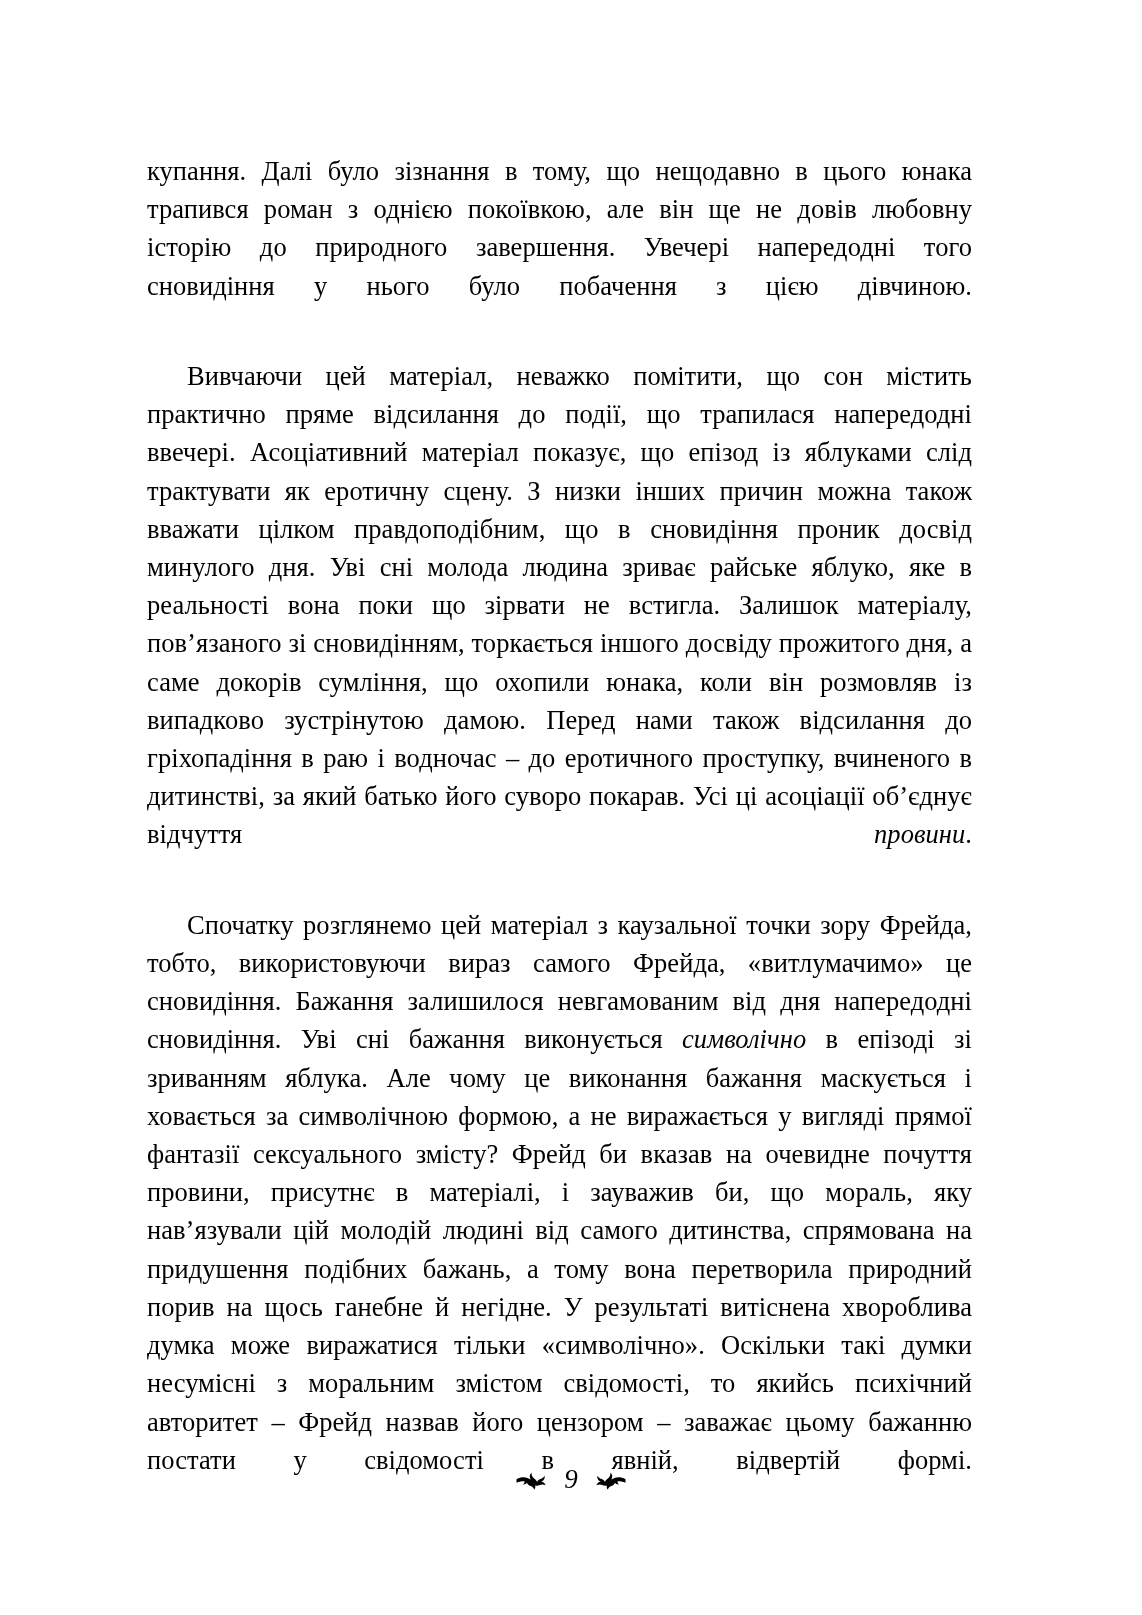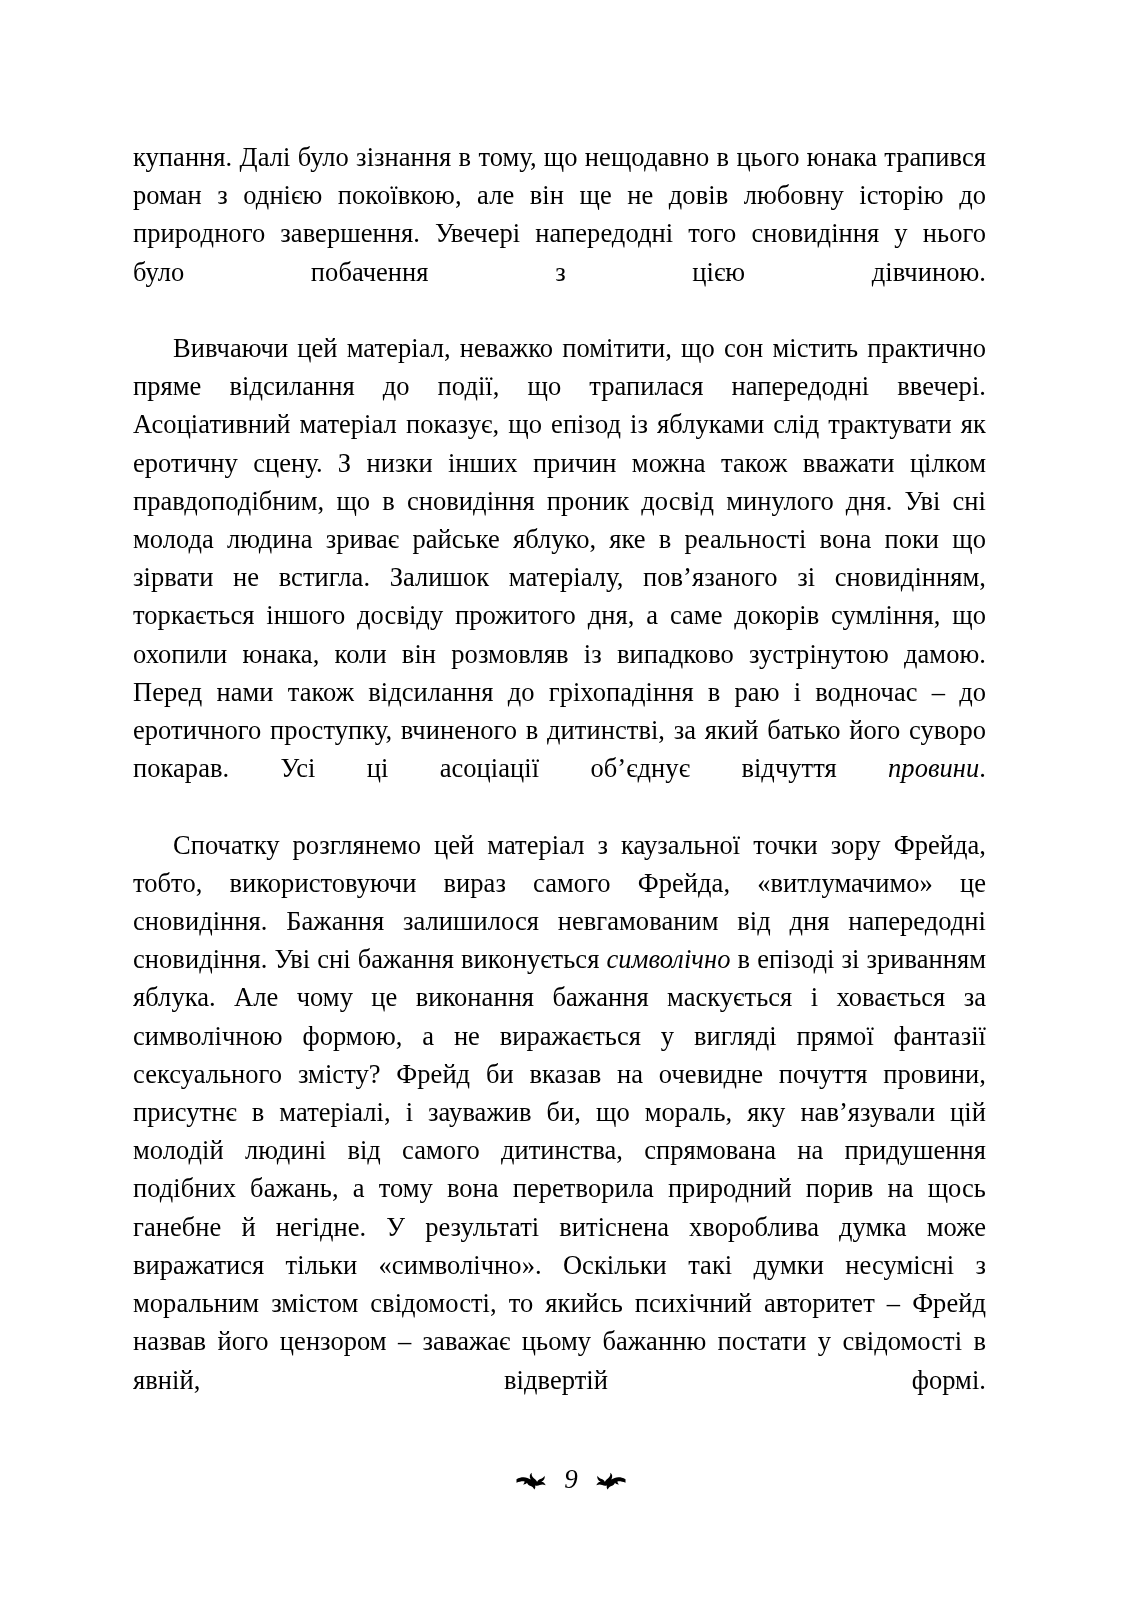--- a/index.html
+++ b/index.html
@@ -29,21 +29,21 @@
     color: #000000;
     text-align: justify;
     text-justify: inter-word;
     -webkit-hyphens: none;
     hyphens: none;
     letter-spacing: 0.05px;
     word-spacing: 0.2px;
   }
 
   .para {
-    margin: 0;
+    margin: 14px;
     text-align: justify;
     text-indent: 0;
   }
 
   .para.indent {
     text-indent: 40px;
   }
 
   
   .para:after {

